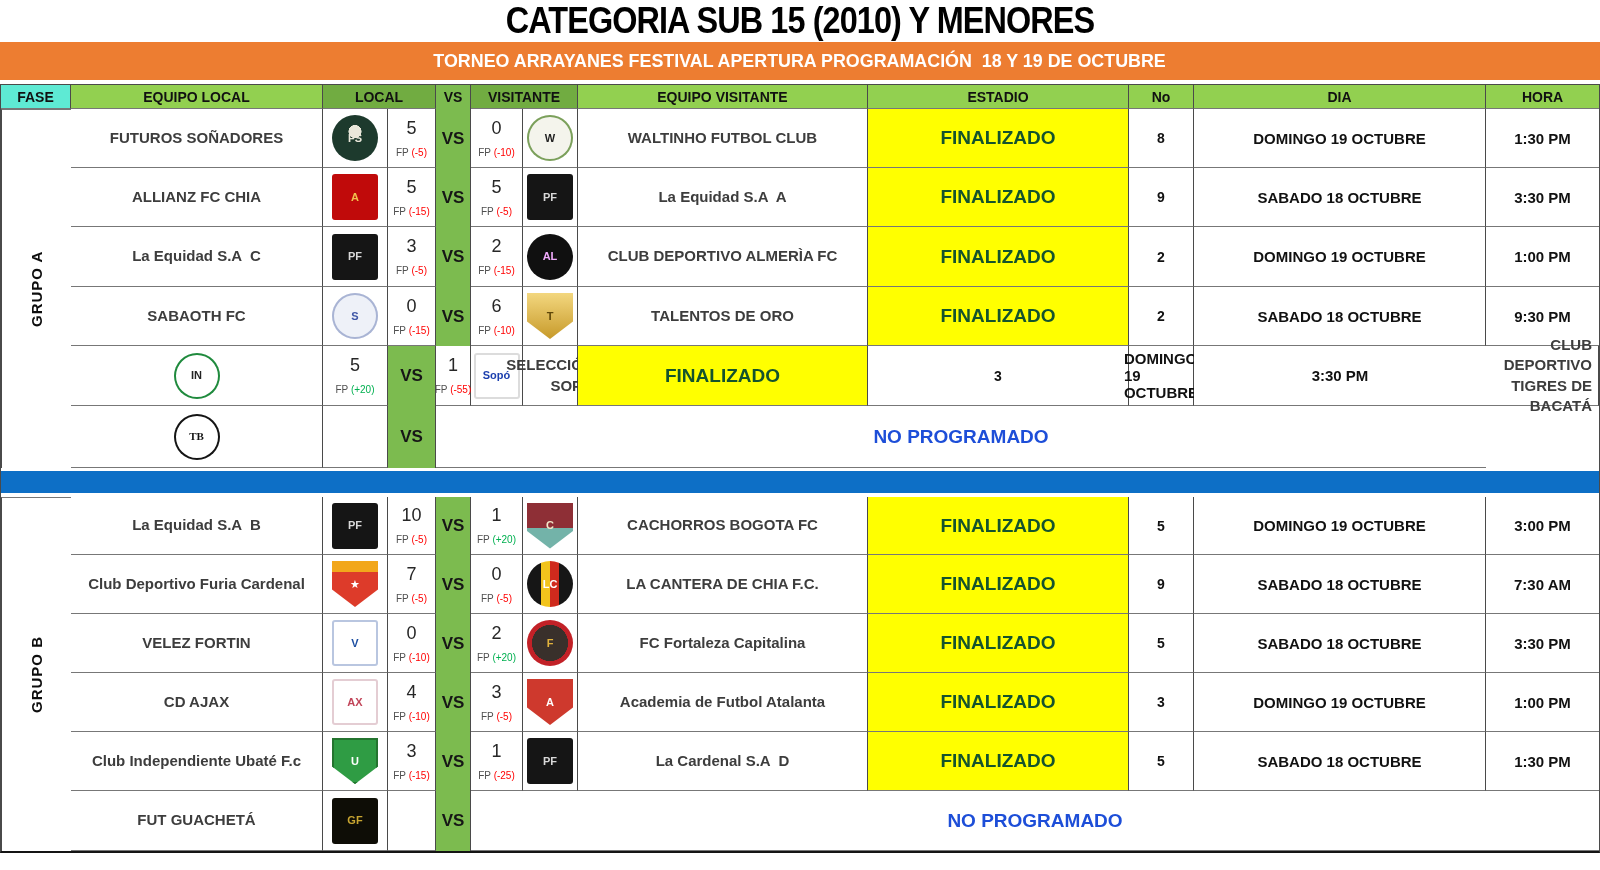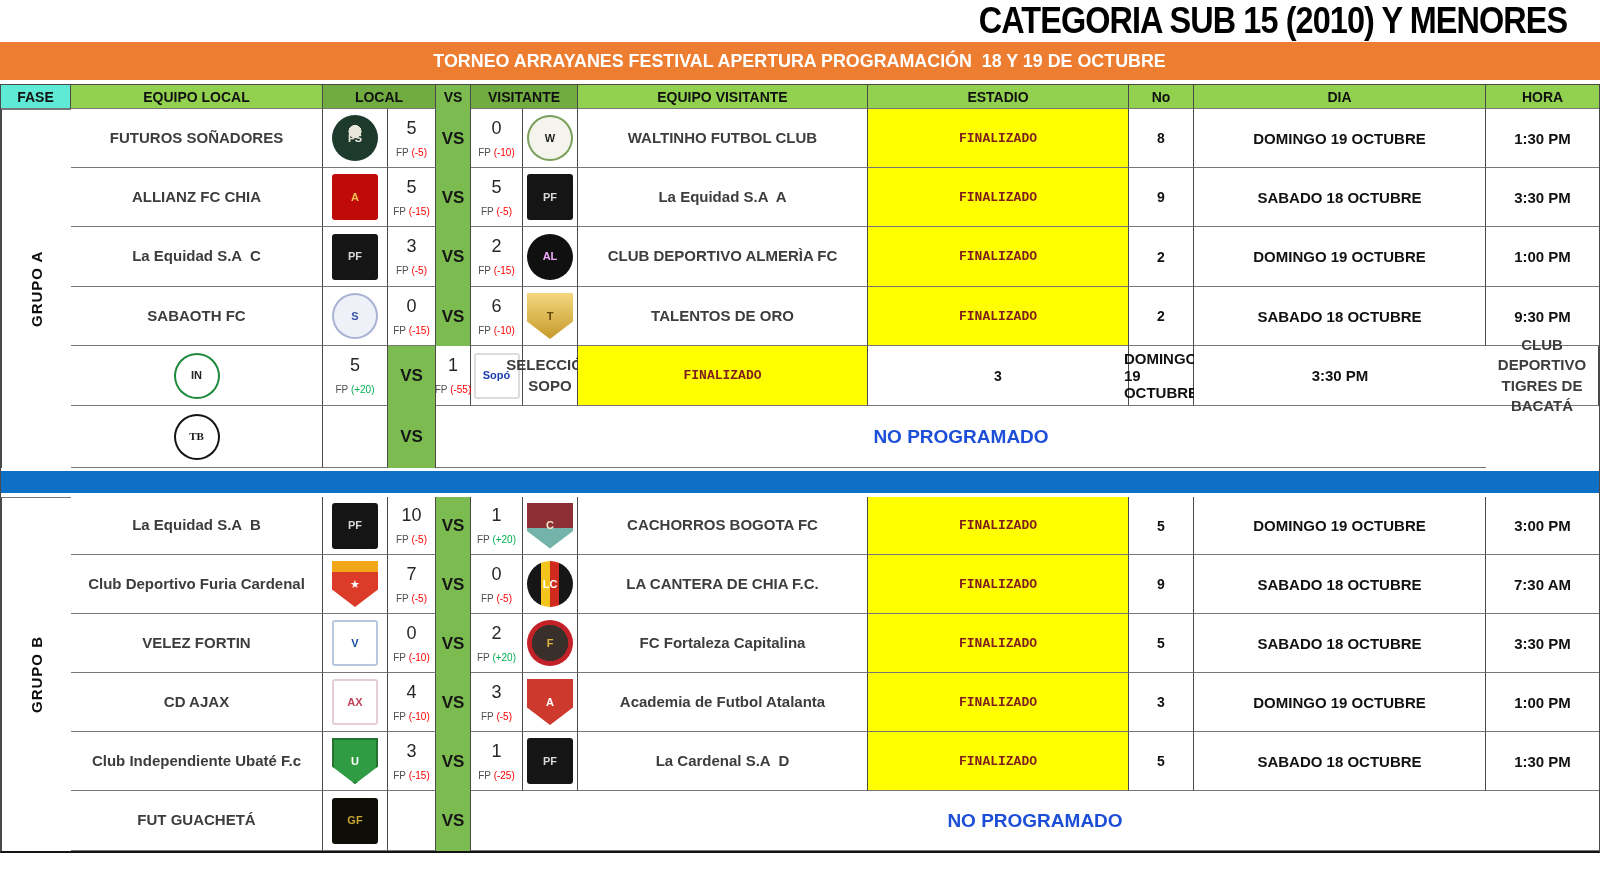--- a/index.html
+++ b/index.html
@@ -1,46 +1,46 @@
 <!DOCTYPE html>
 <html><head>
 <meta charset="utf-8">
 <style>
   html,body{margin:0;padding:0;background:#fff;}
   .page{width:1600px;height:870px;background:#fff;font-family:"Liberation Sans","DejaVu Sans",sans-serif;overflow:hidden;}
-  .title{height:42px;display:flex;align-items:center;justify-content:flex-end;}
+  .title{height:42px;display:flex;align-items:center;justify-content:center;}
   .title span{font-size:36px;font-weight:700;color:#000;letter-spacing:-1px;transform:scaleX(.9);white-space:nowrap;}
   .banner{height:38px;background:#ED7D31;display:flex;align-items:center;justify-content:center;}
   .banner span{color:#fff;font-weight:700;font-size:19px;letter-spacing:0;transform:scaleX(.94);white-space:pre;}
   .hgap{height:4px;background:#fff;}
   .g{width:1600px;box-sizing:border-box;border:1px solid #4a4a4a;border-bottom:2px solid #141414;display:grid;
      grid-template-columns:70px 252px 65px 48px 35px 52px 55px 290px 261px 65px 292px 1fr;
      grid-template-rows:24px 59px 59px 60px 59px 60px 62px 3px 22px 4px 58px 59px 59px 59px 59px 60px;}
   .cell{border-right:1px solid #4a4a4a;border-bottom:1px solid #777;display:flex;align-items:center;justify-content:center;box-sizing:border-box;background:#fff;}
   .nr{border-right:none;}
   .sp2{grid-column:span 2;}
   .sp7{grid-column:span 7;}
   .sp12{grid-column:span 12;}
   .rows6{grid-row:span 6;}
   .hc{background:#92D050;font-weight:700;font-size:14px;color:#111;}
   .fase-h{background:#5eead4;}
   .dkg{background:#71AC41;}
   .vsh{background:#7CBB4F;border-bottom:none;}
   .vs{background:#7CBB4F;border-bottom:none;font-weight:700;font-size:17px;color:#161616;}
   .fase{font-weight:700;font-size:15px;color:#0d0d0d;letter-spacing:1px;writing-mode:vertical-rl;transform:rotate(180deg);text-align:center;}
-  .tn{font-weight:700;font-size:15px;color:#3d3d3d;text-align:center;white-space:pre-wrap;padding:0 6px;line-height:1.35;}
+  .tn{font-weight:700;font-size:15px;color:#3d3d3d;text-align:right;white-space:pre-wrap;padding:0 6px;line-height:1.35;}
   .sc{flex-direction:column;}
   .sc .num{font-size:18px;color:#272727;line-height:1;}
   .sc .fp{margin-top:10px;font-size:10px;color:#4f4f4f;white-space:pre;}
   .lg{padding:2px;}
   .logo{width:46px;height:46px;display:flex;align-items:center;justify-content:center;font-weight:700;font-size:11px;text-align:right;line-height:1;}
   .logo-circle{border-radius:50%;}
   .logo-square{border-radius:3px;}
   .logo-shield{clip-path:polygon(0 0,100% 0,100% 62%,50% 100%,0 62%);}
-  .est{background:#FFFF00;font-weight:700;font-size:13px;color:#7f1d1d;font-family:Liberation Mono, monospace;}
+  .est{background:#FFFF00;font-weight:700;font-size:19px;color:#14532d;}
   .noc{font-weight:700;font-size:14px;color:#111;}
   .dia,.hora{font-weight:700;font-size:15px;color:#111;}
   .np{font-weight:700;font-size:19px;color:#1d4ed8;}
   .gap{background:#fff;border:none;}
   .blueband{background:#0D6FC6;border:none;}
 </style>
 </head>
 <body>
 
 <div class="page">

